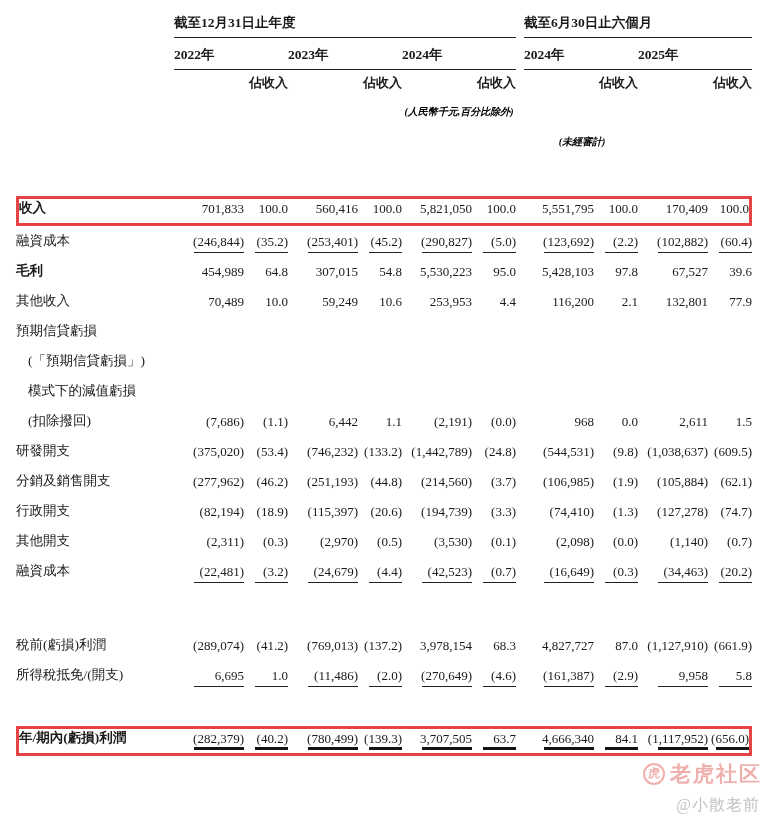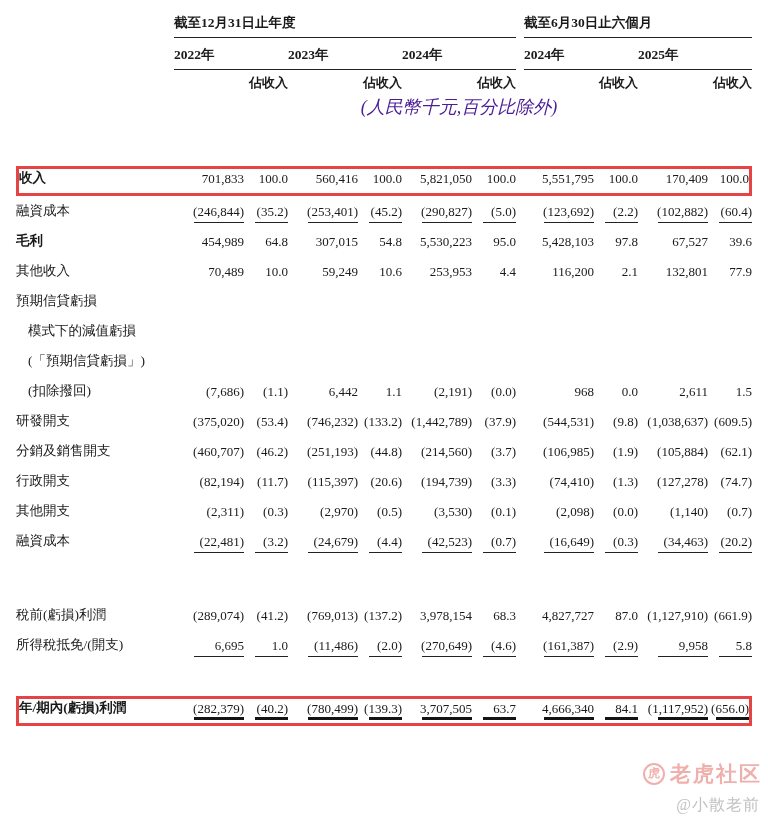--- a/index.html
+++ b/index.html
@@ -19,21 +19,21 @@
   tr.h3{height:24px;}
   tr.h4{height:28px;}
   tr.noteRow{height:30px;}
   tr.headGap{height:42px;}
   .grp,.yr{font-weight:bold;font-size:13.5px;text-align:left;border-bottom:1.4px solid #222;padding-bottom:5px;white-space:nowrap;}
   .subt{font-weight:bold;font-size:13px;text-align:right;white-space:nowrap;padding-bottom:2px;}
   .ua,.up{font-weight:bold;font-size:13px;text-align:right;white-space:nowrap;position:relative;padding-bottom:7px;}
   .ua::after{content:"";position:absolute;right:0;bottom:1px;width:50px;border-bottom:1.3px solid #222;}
   .up::after{content:"";position:absolute;right:0;bottom:1px;width:33px;border-bottom:1.3px solid #222;}
   .noteCell{position:relative;}
-  .cnote{position:absolute;bottom:5px;transform:translateX(-50%);white-space:nowrap;font-style:italic;font-size:18px;color:#4c1d95;}
+  .cnote{position:absolute;bottom:5px;transform:translateX(-50%);white-space:nowrap;font-style:italic;font-size:10px;color:#000000;font-weight:bold;}
   
   tbody tr{height:30px;}
   .label{font-size:13.5px;white-space:nowrap;padding-bottom:6px;overflow:visible;}
   .label.ind{padding-left:12px;}
   .b{font-weight:bold;}
   .num{text-align:right;font-size:13px;white-space:nowrap;padding-bottom:6px;position:relative;}
   .u::after{content:"";position:absolute;right:0;bottom:3px;width:50px;border-bottom:1.3px solid #222;}
   td.pct.u::after{width:33px;}
   .s::after{content:"";position:absolute;right:0;bottom:3px;width:50px;height:3.5px;background:#141414;}
   td.pct.s::after{width:33px;}
@@ -99,20 +99,28 @@
           <td class="subt">佔收入</td>
       </tr>
       <tr class="noteRow">
         <td></td>
         <td colspan="6" class="noteCell">
           <span class="cnote" style="left:285px">(人民幣千元,百分比除外)</span>
         </td>
         <td></td>
         <td colspan="4"></td>
       </tr>
+      <tr class="noteRow">
+        <td></td>
+        <td colspan="6"></td>
+        <td></td>
+        <td colspan="4" class="noteCell">
+          <span class="cnote" style="left:58px">(未經審計)</span>
+        </td>
+      </tr>
       <tr class="headGap">
           <td colspan="12"></td>
         </tr>
     </thead>
     <tbody>
         <tr class="hl">
           <td class="label b">收入</td>
           <td class="num amt">701,833</td>
           <td class="num pct">100.0</td>
           <td class="num amt">560,416</td>
@@ -175,35 +183,35 @@
           <td class="num pct"></td>
           <td class="num amt"></td>
           <td class="num pct"></td>
           <td></td>
           <td class="num amt"></td>
           <td class="num pct"></td>
           <td class="num amt"></td>
           <td class="num pct"></td>
         </tr>
         <tr>
+          <td class="label ind">(「預期信貸虧損」)</td>
+          <td class="num amt"></td>
+          <td class="num pct"></td>
+          <td class="num amt"></td>
+          <td class="num pct"></td>
+          <td class="num amt"></td>
+          <td class="num pct"></td>
+          <td></td>
+          <td class="num amt"></td>
+          <td class="num pct"></td>
+          <td class="num amt"></td>
+          <td class="num pct"></td>
+        </tr>
+        <tr>
           <td class="label ind">模式下的減值虧損</td>
-          <td class="num amt"></td>
-          <td class="num pct"></td>
-          <td class="num amt"></td>
-          <td class="num pct"></td>
-          <td class="num amt"></td>
-          <td class="num pct"></td>
-          <td></td>
-          <td class="num amt"></td>
-          <td class="num pct"></td>
-          <td class="num amt"></td>
-          <td class="num pct"></td>
-        </tr>
-        <tr>
-          <td class="label ind">(「預期信貸虧損」)</td>
           <td class="num amt"></td>
           <td class="num pct"></td>
           <td class="num amt"></td>
           <td class="num pct"></td>
           <td class="num amt"></td>
           <td class="num pct"></td>
           <td></td>
           <td class="num amt"></td>
           <td class="num pct"></td>
           <td class="num amt"></td>
@@ -223,45 +231,45 @@
           <td class="num amt">2,611</td>
           <td class="num pct">1.5</td>
         </tr>
         <tr>
           <td class="label">研發開支</td>
           <td class="num amt">(375,020)</td>
           <td class="num pct">(53.4)</td>
           <td class="num amt">(746,232)</td>
           <td class="num pct">(133.2)</td>
           <td class="num amt">(1,442,789)</td>
-          <td class="num pct">(37.9)</td>
+          <td class="num pct">(24.8)</td>
           <td></td>
           <td class="num amt">(544,531)</td>
           <td class="num pct">(9.8)</td>
           <td class="num amt">(1,038,637)</td>
           <td class="num pct">(609.5)</td>
         </tr>
         <tr>
           <td class="label">分銷及銷售開支</td>
-          <td class="num amt">(460,707)</td>
+          <td class="num amt">(277,962)</td>
           <td class="num pct">(46.2)</td>
           <td class="num amt">(251,193)</td>
           <td class="num pct">(44.8)</td>
           <td class="num amt">(214,560)</td>
           <td class="num pct">(3.7)</td>
           <td></td>
           <td class="num amt">(106,985)</td>
           <td class="num pct">(1.9)</td>
           <td class="num amt">(105,884)</td>
           <td class="num pct">(62.1)</td>
         </tr>
         <tr>
           <td class="label">行政開支</td>
           <td class="num amt">(82,194)</td>
-          <td class="num pct">(11.7)</td>
+          <td class="num pct">(18.9)</td>
           <td class="num amt">(115,397)</td>
           <td class="num pct">(20.6)</td>
           <td class="num amt">(194,739)</td>
           <td class="num pct">(3.3)</td>
           <td></td>
           <td class="num amt">(74,410)</td>
           <td class="num pct">(1.3)</td>
           <td class="num amt">(127,278)</td>
           <td class="num pct">(74.7)</td>
         </tr>

